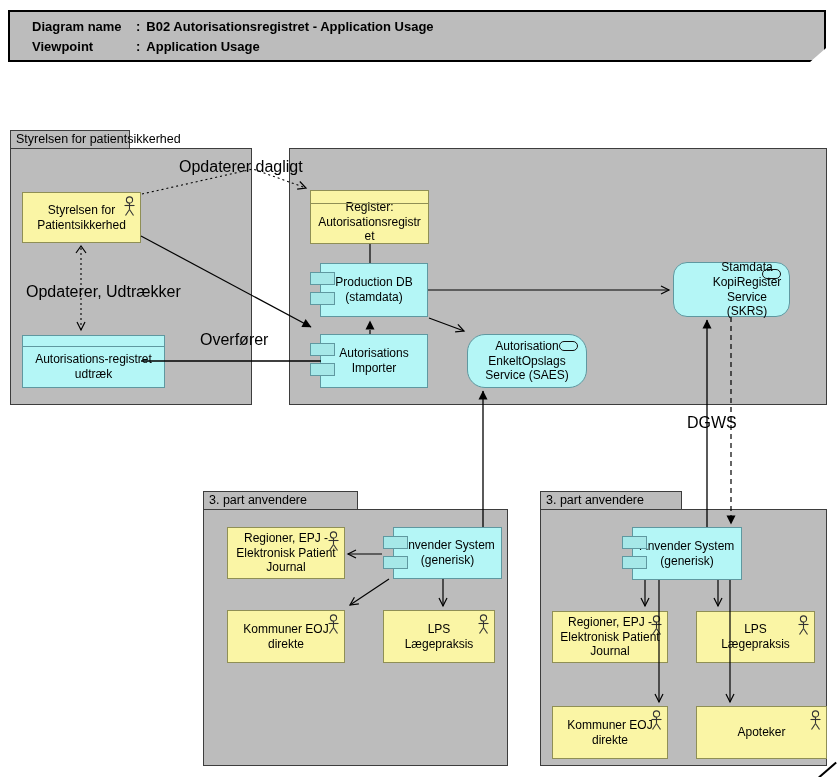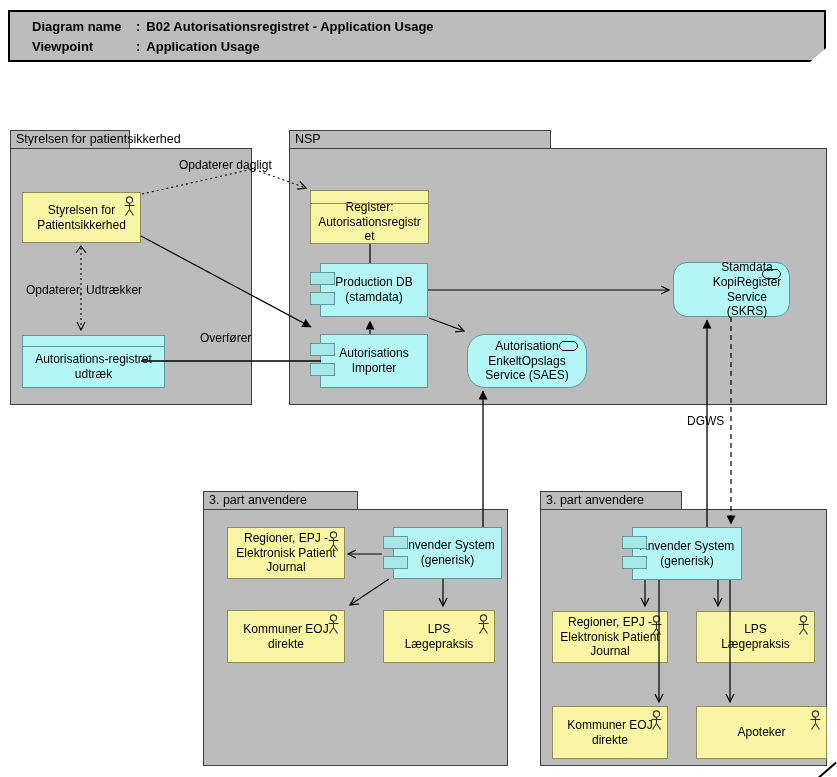--- a/index.html
+++ b/index.html
@@ -36,21 +36,21 @@
   .objbar.c{border-bottom:1px solid #5f98a0;}
   .ctab{position:absolute;left:-11px;width:25px;height:13px;background:#a6e8e8;
         border:1px solid #5f98a0;box-sizing:border-box;}
   .ctab1{top:8px}.ctab2{top:28px}
   .actor-ico{position:absolute;top:3px;right:4px;}
   .spill{position:absolute;top:6px;right:8px;width:19px;height:10px;border:1.4px solid #111;
          border-radius:5.5px;box-sizing:border-box;}
 
   
   .edges{position:absolute;left:0;top:0;z-index:60;pointer-events:none;}
-  .elabel{position:absolute;font-size:12px;white-space:nowrap;z-index:20;}
+  .elabel{position:absolute;font-size:16px;white-space:nowrap;z-index:20;}
 </style>
 </head>
 <body>
 
 <div class="stage">
 
   <div class="title-box">
     <div class="title-text">
       <div class="t-row">
         <span class="t-label">Diagram name</span>
@@ -62,21 +62,20 @@
           <span class="t-sep">:</span>
           <span>Application Usage</span>
       </div>
     </div>
   </div>
   <div class="title-fold"></div>
 
   <div class="group-tab" style="left:10px;top:130px;width:120px;height:19px;"><span>Styrelsen for patientsikkerhed</span></div>
   <div class="group-body" style="left:10px;top:148px;width:242px;height:257px;"></div>
 
-  <div class="group-tab" style="left:289px;top:130px;width:262px;height:19px;"><span>NSP</span></div>
   <div class="group-body" style="left:289px;top:148px;width:538px;height:257px;"></div>
 
   <div class="group-tab" style="left:203px;top:491px;width:155px;height:19px;"><span>3. part anvendere</span></div>
   <div class="group-body" style="left:203px;top:509px;width:305px;height:257px;"></div>
 
   <div class="group-tab" style="left:540px;top:491px;width:142px;height:19px;"><span>3. part anvendere</span></div>
   <div class="group-body" style="left:540px;top:509px;width:287px;height:257px;"></div>
 
   <div class="node yellow" style="left:22px;top:192px;width:119px;height:51px;">
     <span>Styrelsen for Patientsikkerhed</span>

